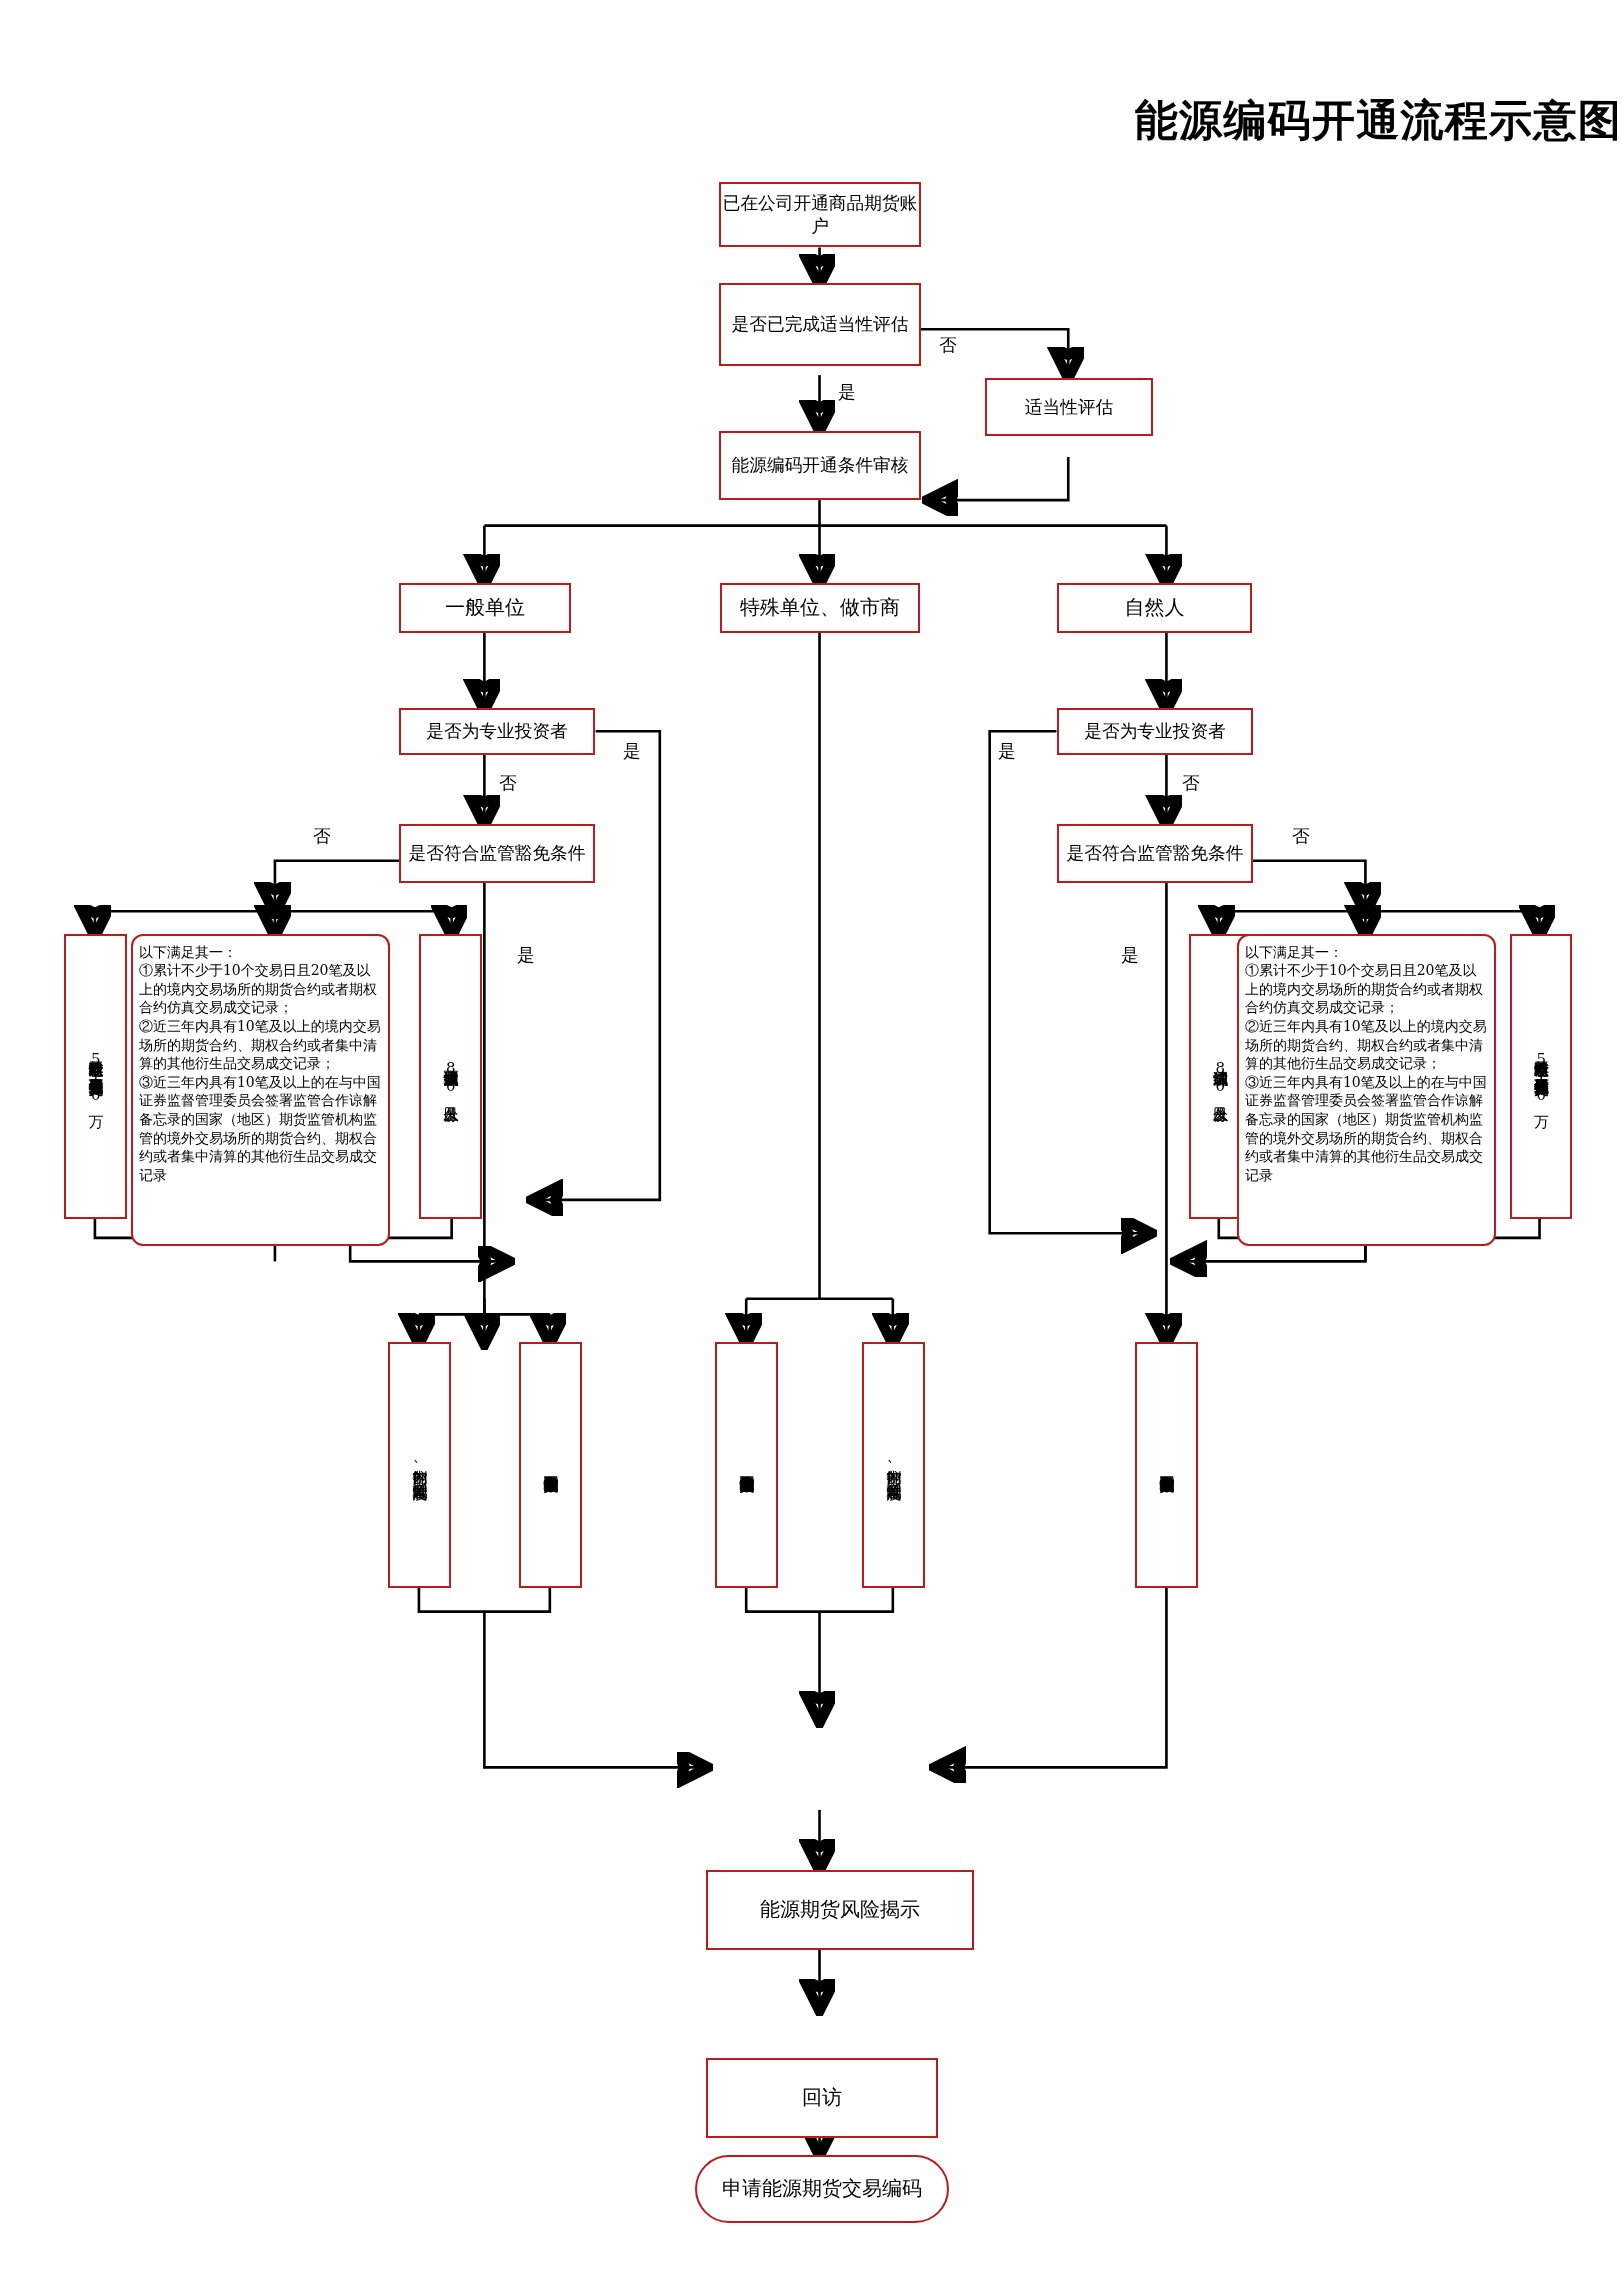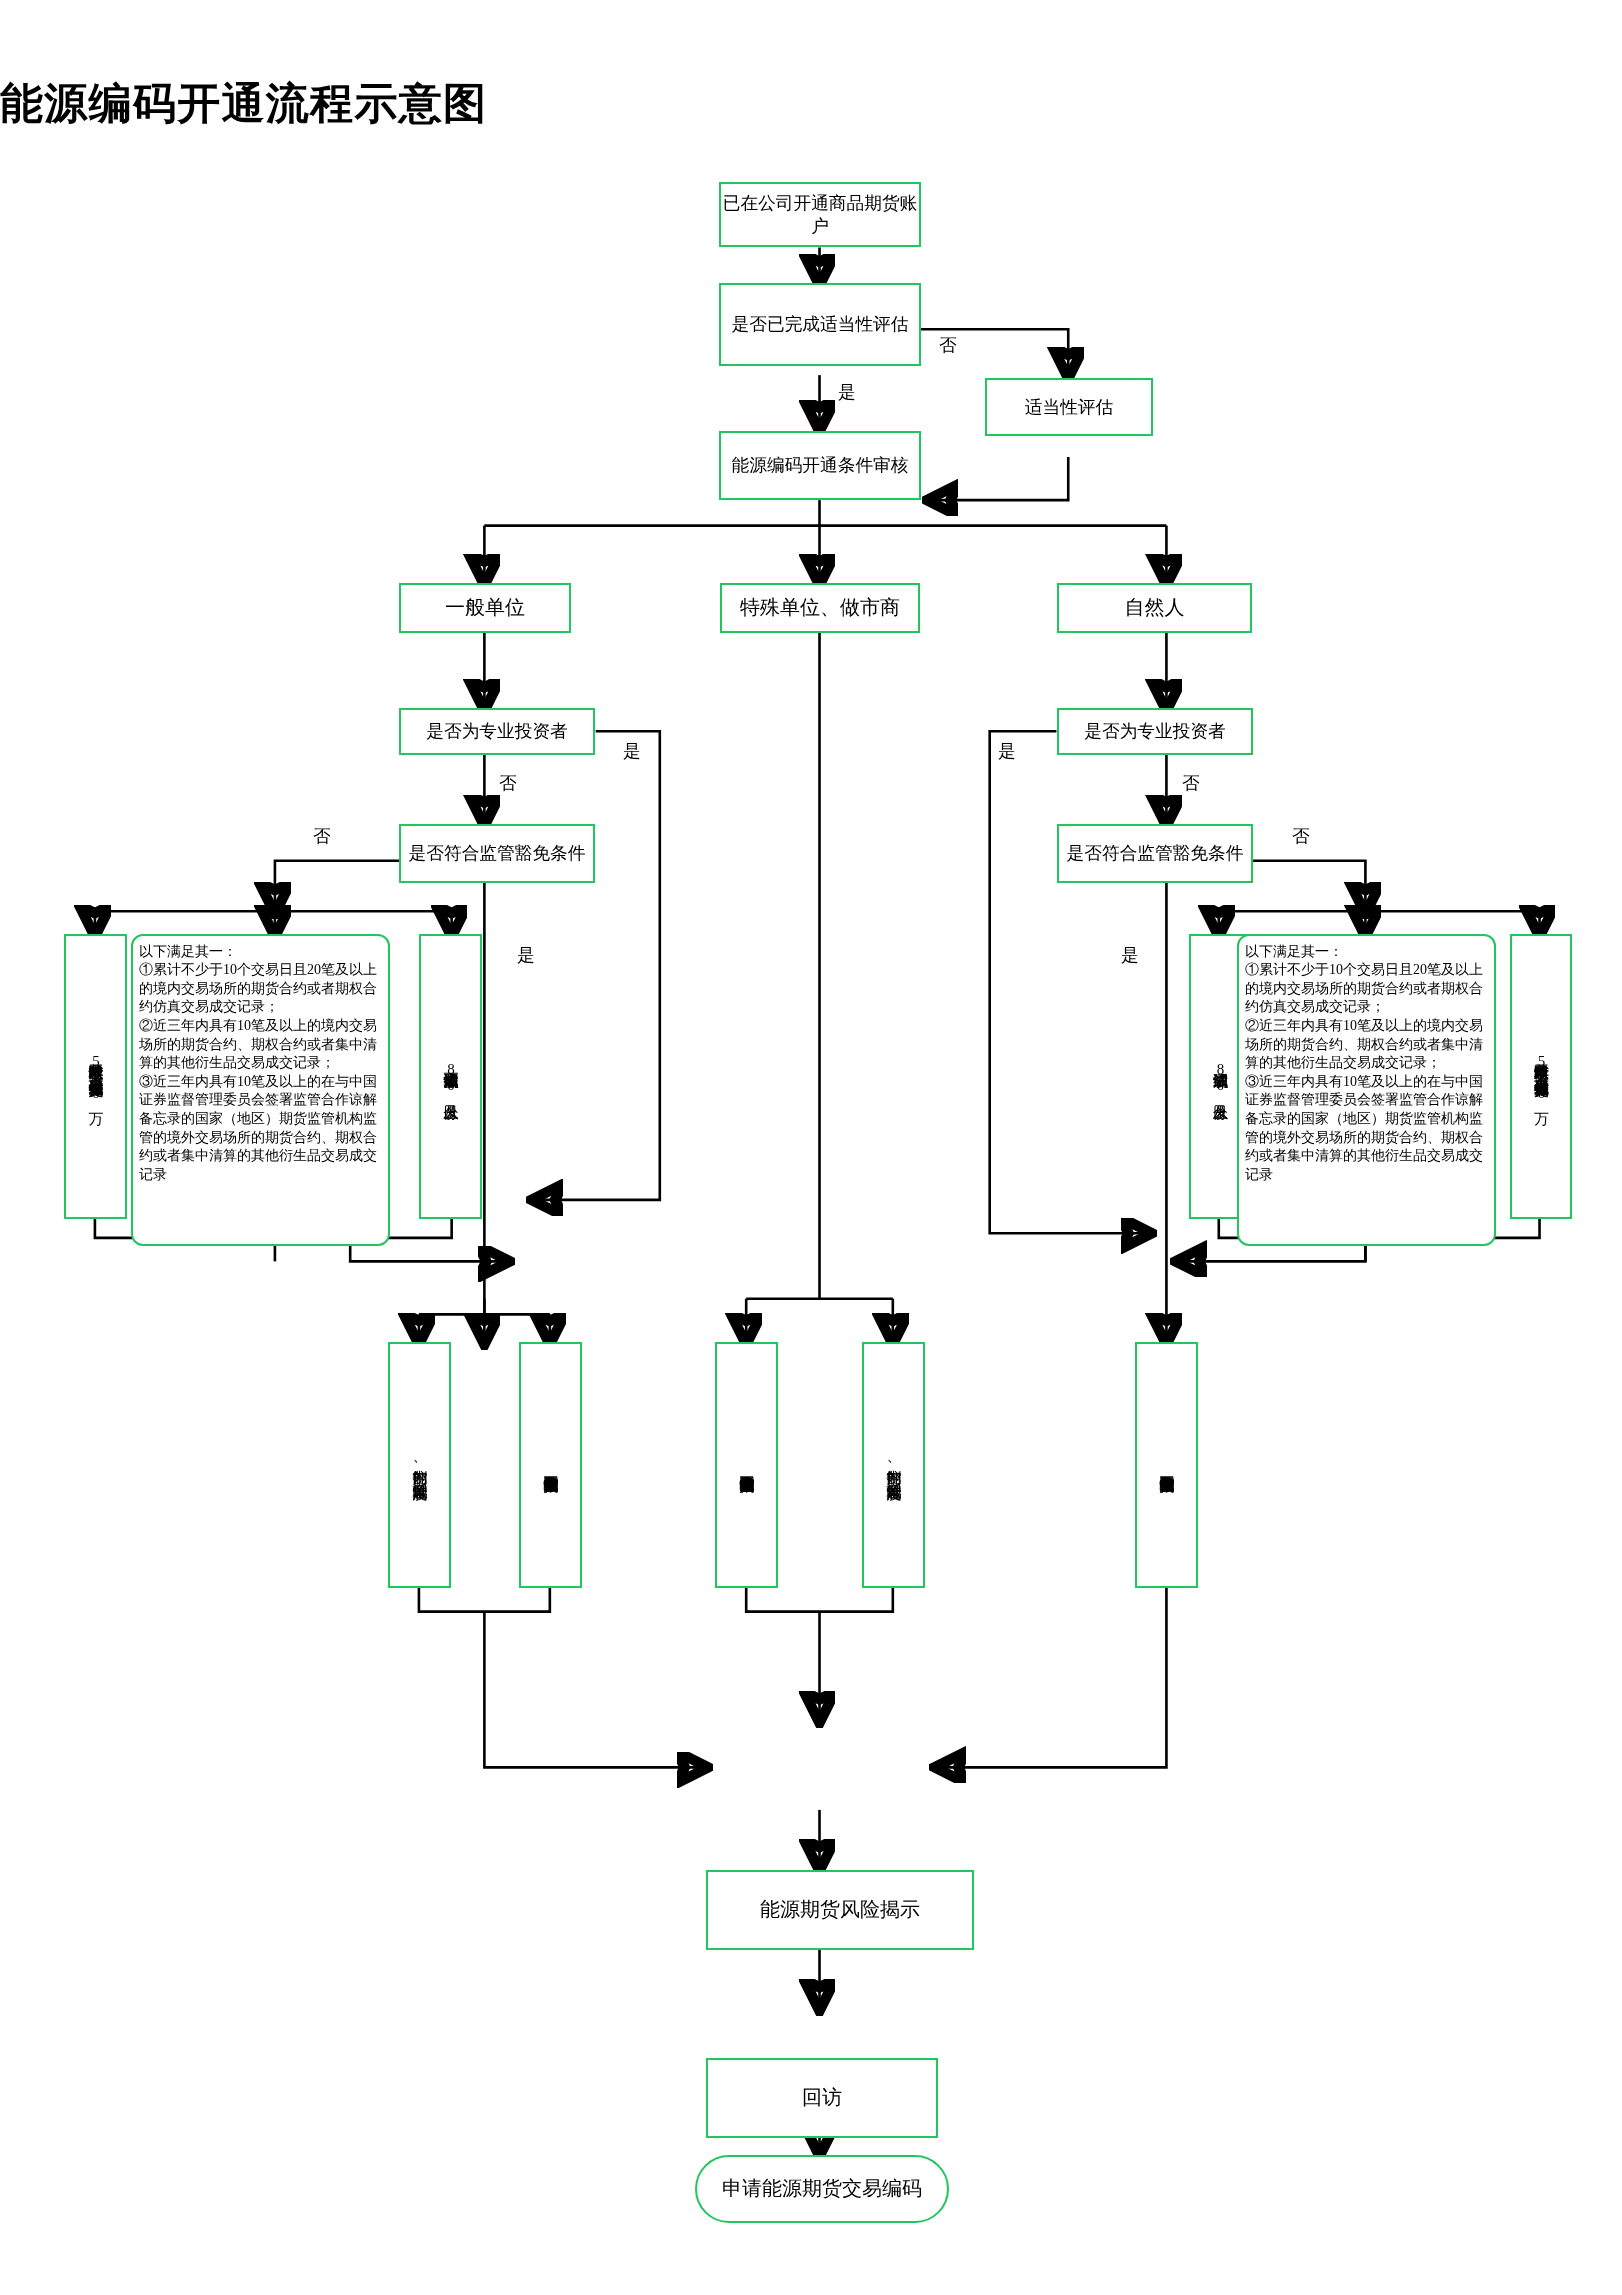--- a/index.html
+++ b/index.html
@@ -9,41 +9,40 @@
   }
   #page{
     position:relative;
     width:1622px;
     height:2295px;
     background:#fff;
     overflow:hidden;
   }
   #title{
     position:absolute;
-    left:0; top:75px; width:1622px;
-    text-align:left;
+    left:0; top:92px; width:1622px;
+    text-align:right;
     font-size:43px;
     font-weight:bold;
     letter-spacing:1.3px;
     font-family:Liberation Serif, serif;
   }
   .node{
     position:absolute;
     box-sizing:border-box;
-    border:2px solid #22c55e;
+    border:2px solid #b91c1c;
     background:#fff;
     display:flex;
     align-items:center;
     justify-content:center;
     text-align:center;
     line-height:1.26;
     font-size:17.7px;
     padding:1.3px;
     z-index:5;
-    font-family:Liberation Serif, serif;
   }
   .node.term{
     border-radius:327px;
     font-size:20px;
   }
   .node.big{font-size:20px;}
   .node.narrow{
     font-size:15px;
     line-height:1.3;
     padding:2.6px 1.3px;

